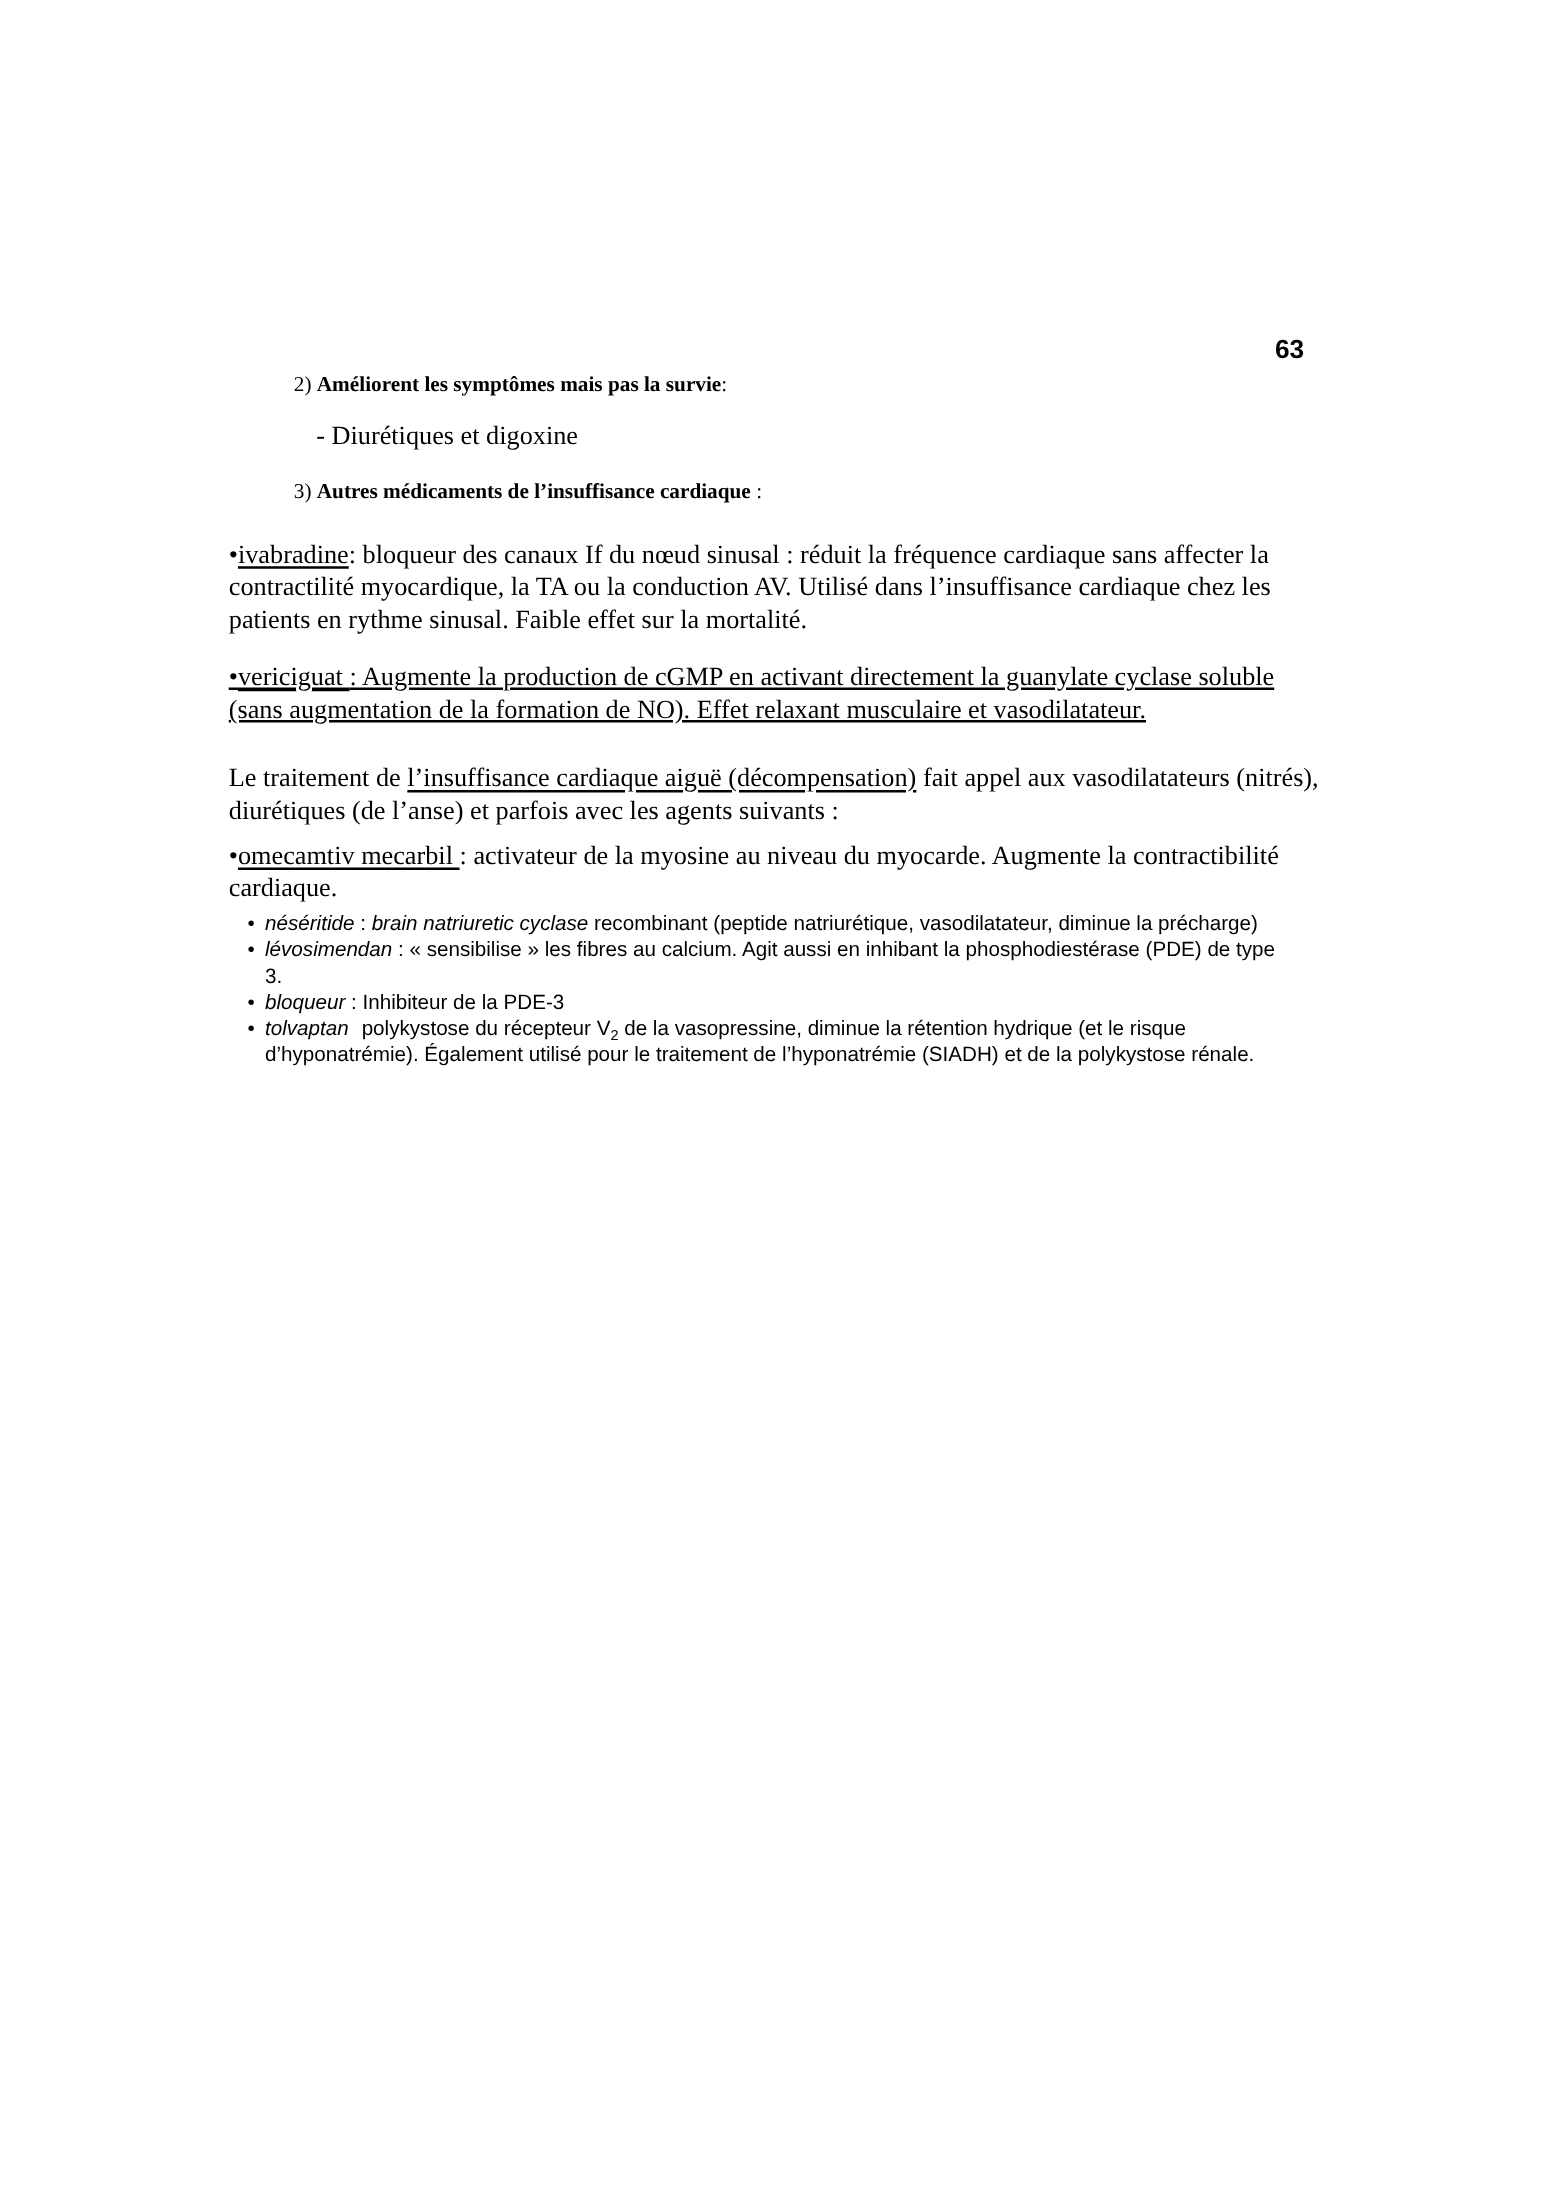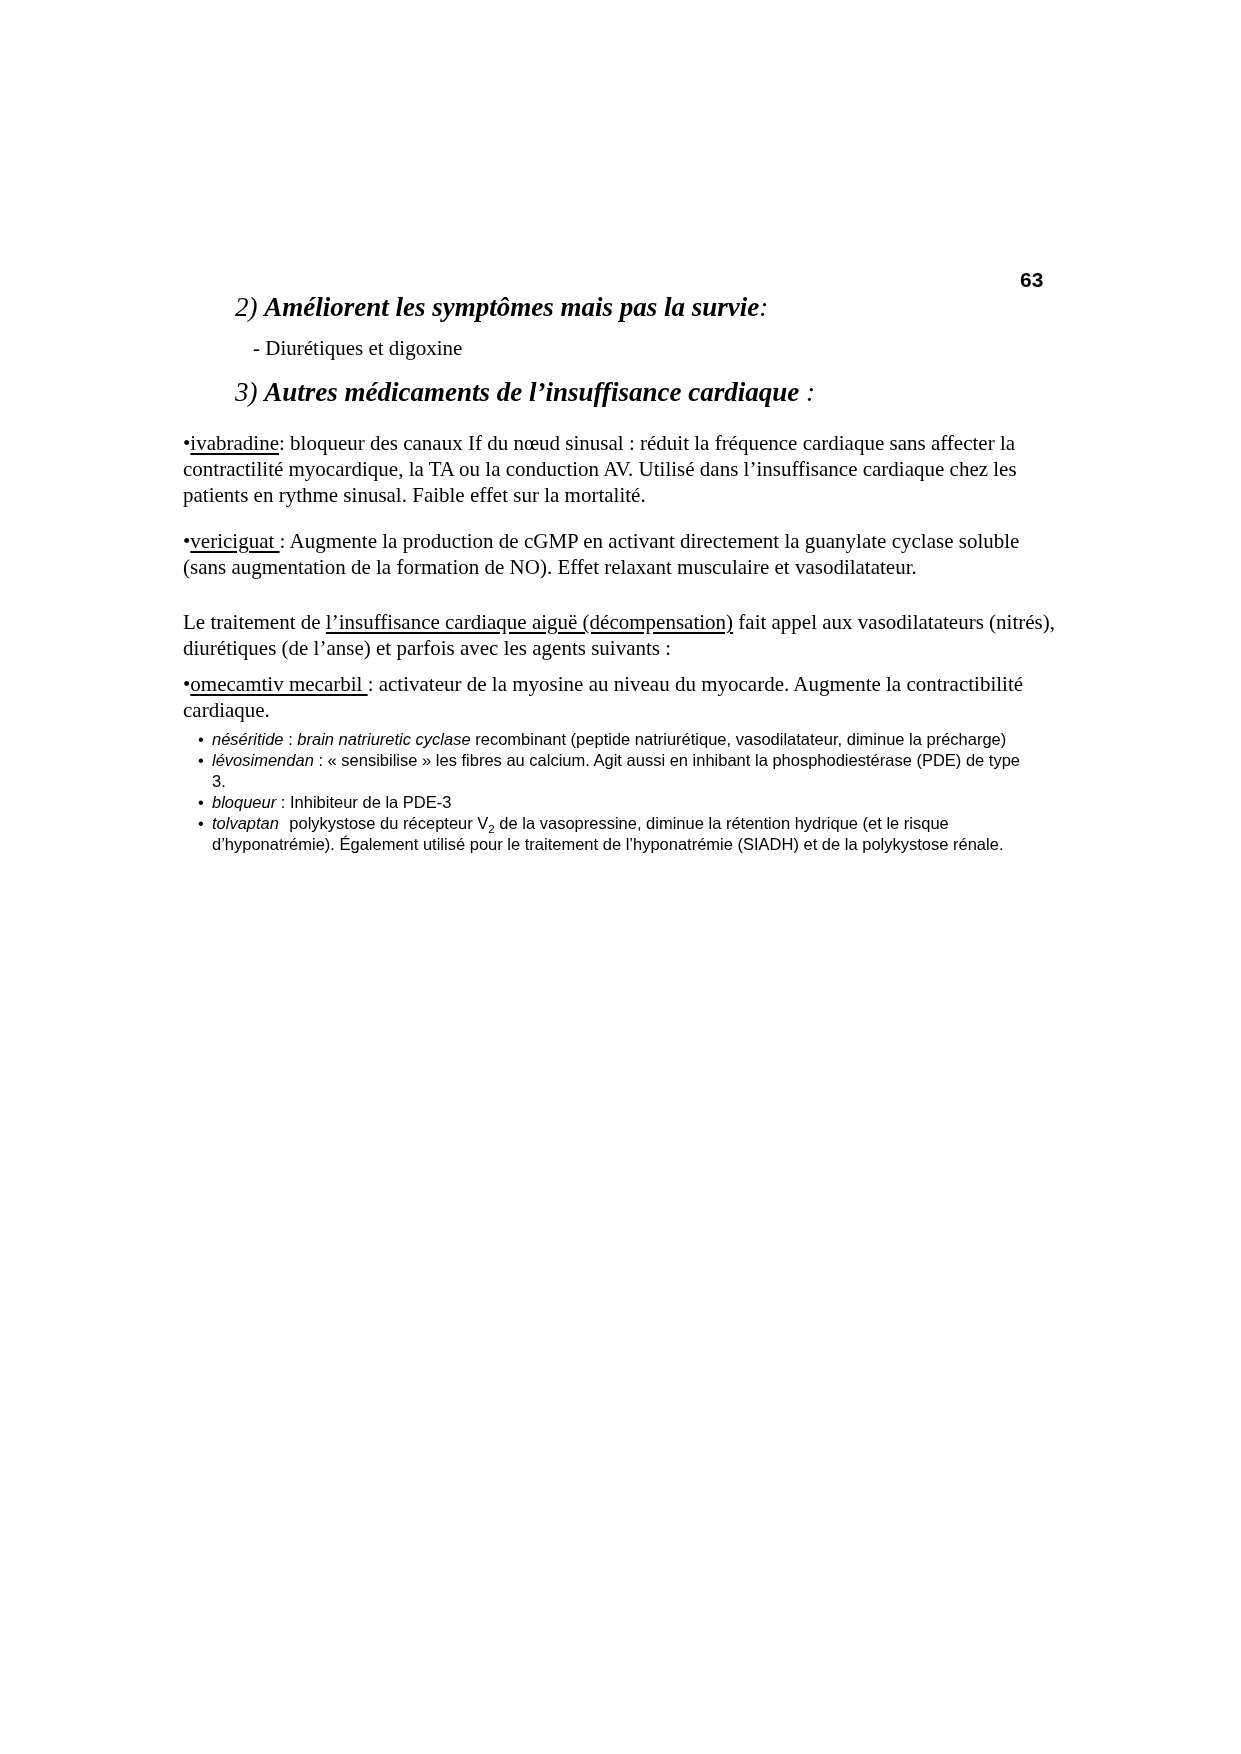--- a/index.html
+++ b/index.html
@@ -33,33 +33,32 @@
     top: 295px;
     width: 884px;
     font-size: 21px;
     line-height: 26px;
   }
   .heading {
     margin: 0;
     padding-left: 52px;
     line-height: 25px;
     font-weight: normal;
-    font-size: 27px;
-    font-style: italic;
+    font-size: 17px;
   }
   .heading .bold { font-weight: bold; }
   .subitem {
     margin: 16px 0 0 0;
     padding-left: 70px;
     line-height: 25px;
   }
   .h3 { margin-top: 19px; }
   .para { margin: 0; }
   .para-ivabradine { margin-top: 25px; }
-  .para-vericiguat { margin-top: 20px; }
+  .para-vericiguat { margin-top: 20px; text-decoration: underline; }
   .para-omecamtiv  { margin-top: 10px; }
   .para-traitement { margin-top: 29px; }
   .u {
     text-decoration: underline;
     text-underline-offset: 3px;
   }
   ul.agents {
     list-style: none;
     margin: 6px 0 0 0;
     padding: 0;

